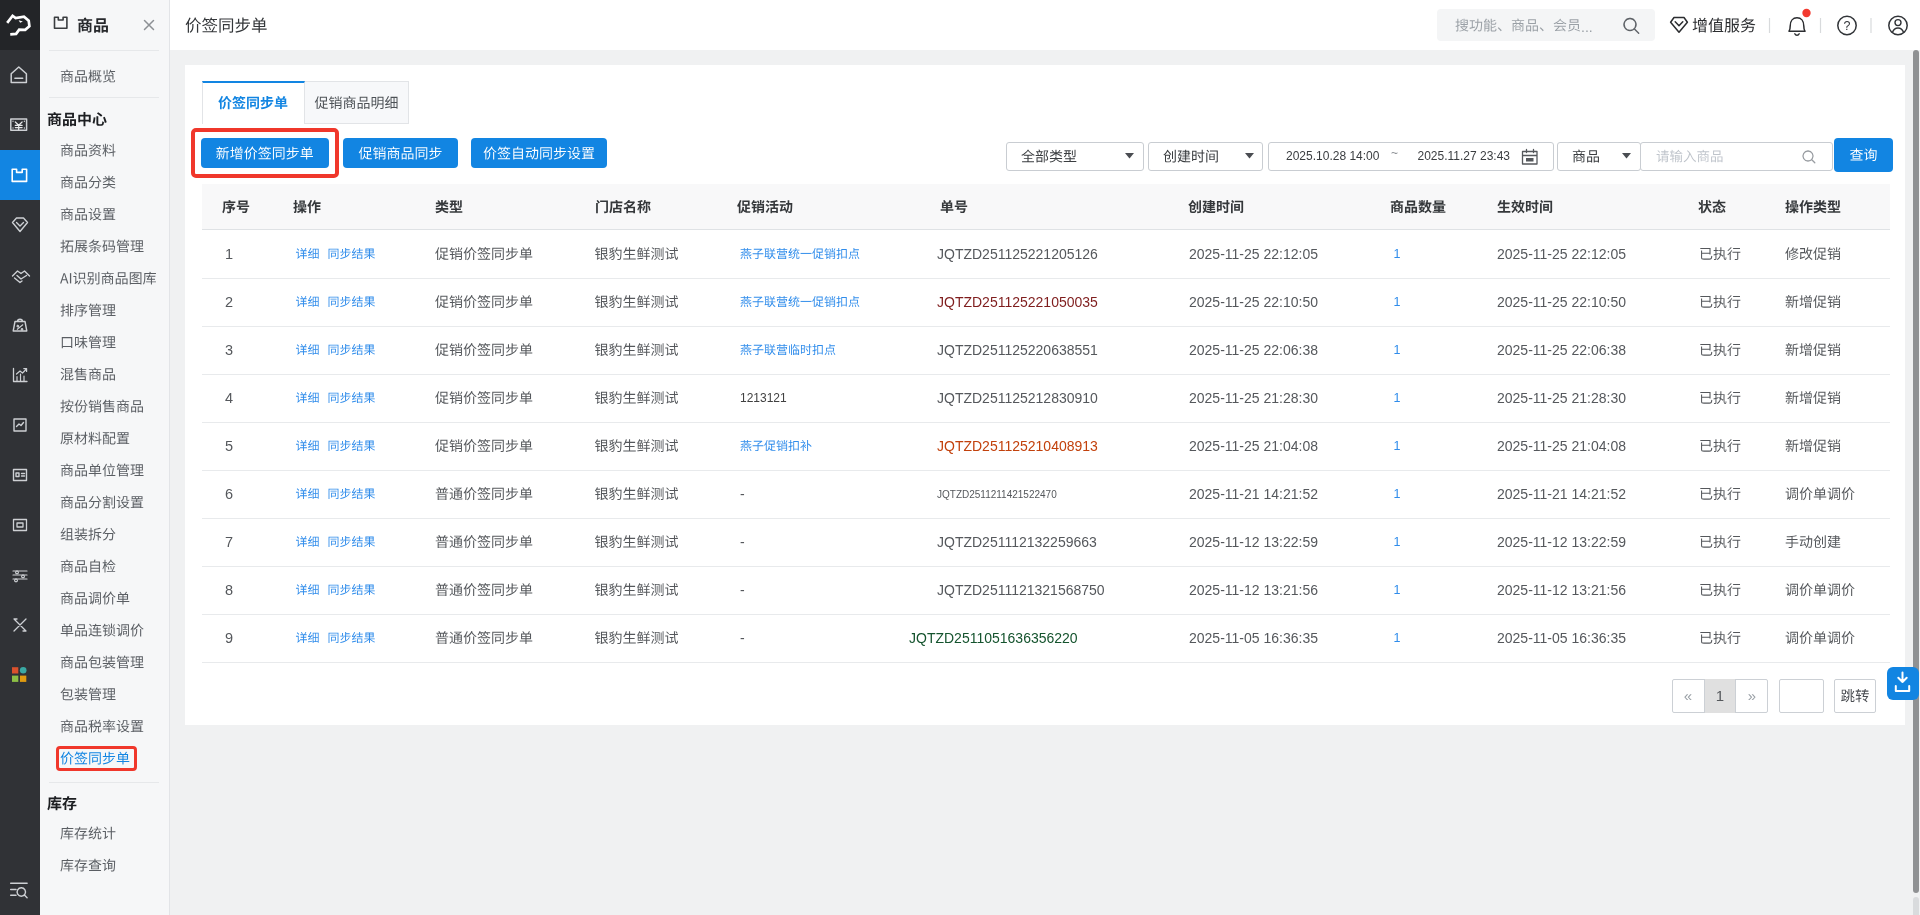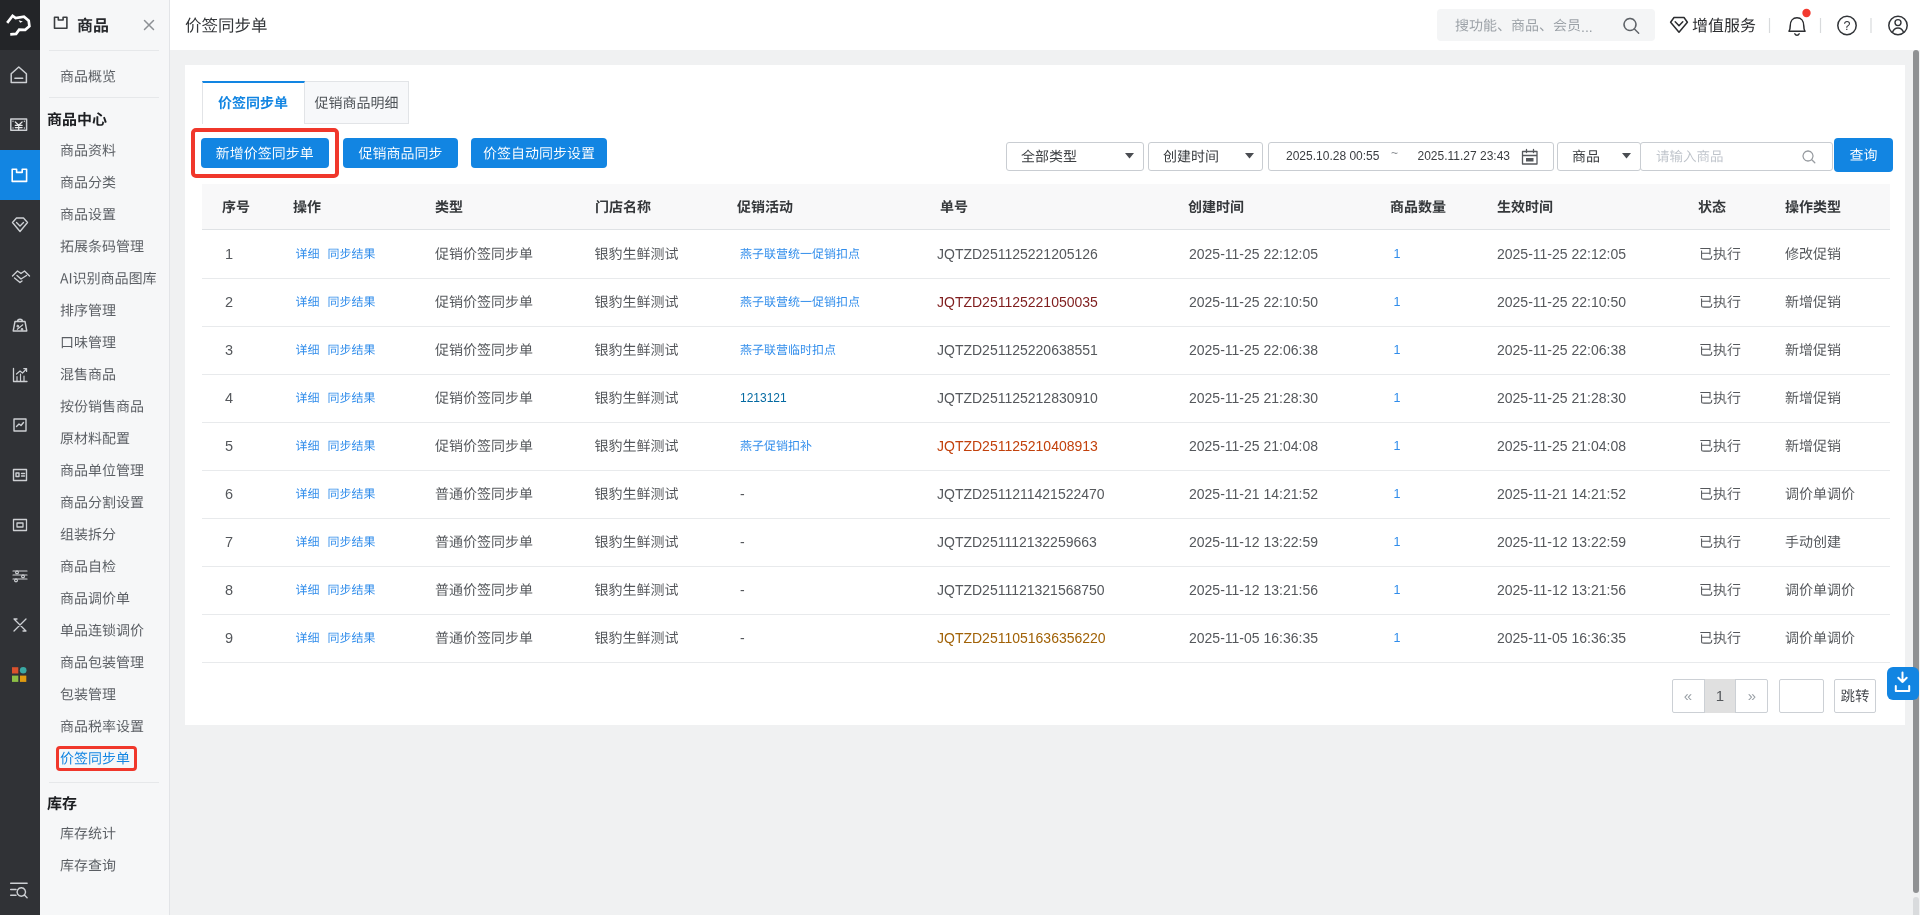--- a/index.html
+++ b/index.html
@@ -67,45 +67,45 @@
     <div class="lat" style="left:937px;top:397.5px;font-size:14px;color:#55585c;font-weight:400;transform:translateY(-50%);letter-spacing:0">JQTZD251125212830910</div>
     <div class="lat" style="left:1189px;top:397.5px;font-size:14px;color:#55585c;font-weight:400;transform:translateY(-50%);letter-spacing:0">2025-11-25 21:28:30</div>
     <div class="lat" style="left:1393.5px;top:397.5px;font-size:12.5px;color:#2f8ceb;font-weight:400;transform:translateY(-50%);letter-spacing:0">1</div>
     <div class="lat" style="left:1497px;top:397.5px;font-size:14px;color:#55585c;font-weight:400;transform:translateY(-50%);letter-spacing:0">2025-11-25 21:28:30</div>
     <div class="lat" style="left:225px;top:445.5px;font-size:14.5px;color:#55585c;font-weight:400;transform:translateY(-50%);letter-spacing:0">5</div>
     <div class="lat" style="left:937px;top:445.5px;font-size:14px;color:#c2410c;font-weight:400;transform:translateY(-50%);letter-spacing:0">JQTZD251125210408913</div>
     <div class="lat" style="left:1189px;top:445.5px;font-size:14px;color:#55585c;font-weight:400;transform:translateY(-50%);letter-spacing:0">2025-11-25 21:04:08</div>
     <div class="lat" style="left:1393.5px;top:445.5px;font-size:12.5px;color:#2f8ceb;font-weight:400;transform:translateY(-50%);letter-spacing:0">1</div>
     <div class="lat" style="left:1497px;top:445.5px;font-size:14px;color:#55585c;font-weight:400;transform:translateY(-50%);letter-spacing:0">2025-11-25 21:04:08</div>
     <div class="lat" style="left:225px;top:493.5px;font-size:14.5px;color:#55585c;font-weight:400;transform:translateY(-50%);letter-spacing:0">6</div>
-    <div class="lat" style="left:937px;top:493.5px;font-size:14px;color:#55585c;font-weight:400;transform:translateY(-50%);letter-spacing:0">JQTZD2511211421522470</div>
+    <div class="lat" style="left:937px;top:493.5px;font-size:10px;color:#55585c;font-weight:400;transform:translateY(-50%);letter-spacing:0">JQTZD2511211421522470</div>
     <div class="lat" style="left:1189px;top:493.5px;font-size:14px;color:#55585c;font-weight:400;transform:translateY(-50%);letter-spacing:0">2025-11-21 14:21:52</div>
     <div class="lat" style="left:1393.5px;top:493.5px;font-size:12.5px;color:#2f8ceb;font-weight:400;transform:translateY(-50%);letter-spacing:0">1</div>
     <div class="lat" style="left:1497px;top:493.5px;font-size:14px;color:#55585c;font-weight:400;transform:translateY(-50%);letter-spacing:0">2025-11-21 14:21:52</div>
     <div class="lat" style="left:225px;top:541.5px;font-size:14.5px;color:#55585c;font-weight:400;transform:translateY(-50%);letter-spacing:0">7</div>
     <div class="lat" style="left:937px;top:541.5px;font-size:14px;color:#55585c;font-weight:400;transform:translateY(-50%);letter-spacing:0">JQTZD251112132259663</div>
     <div class="lat" style="left:1189px;top:541.5px;font-size:14px;color:#55585c;font-weight:400;transform:translateY(-50%);letter-spacing:0">2025-11-12 13:22:59</div>
     <div class="lat" style="left:1393.5px;top:541.5px;font-size:12.5px;color:#2f8ceb;font-weight:400;transform:translateY(-50%);letter-spacing:0">1</div>
     <div class="lat" style="left:1497px;top:541.5px;font-size:14px;color:#55585c;font-weight:400;transform:translateY(-50%);letter-spacing:0">2025-11-12 13:22:59</div>
     <div class="lat" style="left:225px;top:589.5px;font-size:14.5px;color:#55585c;font-weight:400;transform:translateY(-50%);letter-spacing:0">8</div>
     <div class="lat" style="left:937px;top:589.5px;font-size:14px;color:#55585c;font-weight:400;transform:translateY(-50%);letter-spacing:0">JQTZD2511121321568750</div>
     <div class="lat" style="left:1189px;top:589.5px;font-size:14px;color:#55585c;font-weight:400;transform:translateY(-50%);letter-spacing:0">2025-11-12 13:21:56</div>
     <div class="lat" style="left:1393.5px;top:589.5px;font-size:12.5px;color:#2f8ceb;font-weight:400;transform:translateY(-50%);letter-spacing:0">1</div>
     <div class="lat" style="left:1497px;top:589.5px;font-size:14px;color:#55585c;font-weight:400;transform:translateY(-50%);letter-spacing:0">2025-11-12 13:21:56</div>
     <div class="lat" style="left:225px;top:637.5px;font-size:14.5px;color:#55585c;font-weight:400;transform:translateY(-50%);letter-spacing:0">9</div>
-    <div class="lat" style="left:937px;top:637.5px;font-size:14px;color:#a16207;font-weight:400;transform:translateY(-50%);letter-spacing:0">JQTZD2511051636356220</div>
+    <div class="lat" style="left:909px;top:637.5px;font-size:14px;color:#14532d;font-weight:400;transform:translateY(-50%);letter-spacing:0">JQTZD2511051636356220</div>
     <div class="lat" style="left:1189px;top:637.5px;font-size:14px;color:#55585c;font-weight:400;transform:translateY(-50%);letter-spacing:0">2025-11-05 16:36:35</div>
     <div class="lat" style="left:1393.5px;top:637.5px;font-size:12.5px;color:#2f8ceb;font-weight:400;transform:translateY(-50%);letter-spacing:0">1</div>
     <div class="lat" style="left:1497px;top:637.5px;font-size:14px;color:#55585c;font-weight:400;transform:translateY(-50%);letter-spacing:0">2025-11-05 16:36:35</div>
-    <div class="lat" style="left:740px;top:397.5px;font-size:12px;color:#0369a1;font-weight:400;transform:translateY(-50%);letter-spacing:0">1213121</div>
+    <div class="lat" style="left:740px;top:397.5px;font-size:12px;color:#404040;font-weight:400;transform:translateY(-50%);letter-spacing:0">1213121</div>
     <div class="lat" style="left:740px;top:493.5px;font-size:14px;color:#55585c;font-weight:400;transform:translateY(-50%);letter-spacing:0">-</div>
     <div class="lat" style="left:740px;top:541.5px;font-size:14px;color:#55585c;font-weight:400;transform:translateY(-50%);letter-spacing:0">-</div>
     <div class="lat" style="left:740px;top:589.5px;font-size:14px;color:#55585c;font-weight:400;transform:translateY(-50%);letter-spacing:0">-</div>
     <div class="lat" style="left:740px;top:637.5px;font-size:14px;color:#55585c;font-weight:400;transform:translateY(-50%);letter-spacing:0">-</div>
-    <div class="lat" style="left:1286px;top:156px;font-size:12px;color:#3a3d40;font-weight:400;transform:translateY(-50%);letter-spacing:0">2025.10.28 00:55</div>
+    <div class="lat" style="left:1286px;top:156px;font-size:12px;color:#3a3d40;font-weight:400;transform:translateY(-50%);letter-spacing:0">2025.10.28 14:00</div>
     <div class="lat" style="left:1391px;top:153px;font-size:12px;color:#8a8e93;font-weight:400;transform:translateY(-50%);letter-spacing:0">~</div>
     <div class="lat" style="left:1417.5px;top:156px;font-size:12px;color:#3a3d40;font-weight:400;transform:translateY(-50%);letter-spacing:0">2025.11.27 23:43</div>
     <div class="lat" style="left:1688px;top:695px;font-size:15px;color:#9aa0a6;font-weight:400;transform:translate(-50%,-50%);letter-spacing:0">«</div>
     <div class="lat" style="left:1752px;top:695px;font-size:15px;color:#9aa0a6;font-weight:400;transform:translate(-50%,-50%);letter-spacing:0">»</div>
     <div class="lat" style="left:1720px;top:695px;font-size:15px;color:#55585c;font-weight:400;transform:translate(-50%,-50%);letter-spacing:0">1</div>
     <div class="lat" style="left:1581px;top:27px;font-size:14px;color:#9aa0a6;font-weight:400;transform:translateY(-50%);letter-spacing:0">...</div>
     <svg class="abs" style="left:0;top:0" width="1920" height="915" viewBox="0 0 1920 915">
       <defs>
         <path id="b0" d="M792 435V314C750 349 682 398 628 435ZM424 826 455 754H55V653H328L262 632C277 601 296 561 308 531H102V-87H216V435H395C350 394 277 351 219 322C234 298 257 243 264 223L302 248V-7H402V34H692V262C708 249 721 237 732 226L792 291V22C792 8 786 3 769 3C755 2 697 2 648 4C662 -20 676 -58 681 -84C761 -84 816 -84 852 -69C889 -55 902 -31 902 22V531H694C714 561 736 596 757 632L653 653H948V754H592C579 786 561 825 545 855ZM356 531 429 557C419 581 398 621 380 653H626C614 616 594 569 574 531ZM541 380C581 351 629 314 671 280H347C395 316 443 357 478 395L398 435H596ZM402 197H596V116H402Z"></path>
         <path id="b1" d="M324 695H676V561H324ZM208 810V447H798V810ZM70 363V-90H184V-39H333V-84H453V363ZM184 76V248H333V76ZM537 363V-90H652V-39H813V-85H933V363ZM652 76V248H813V76Z"></path>

